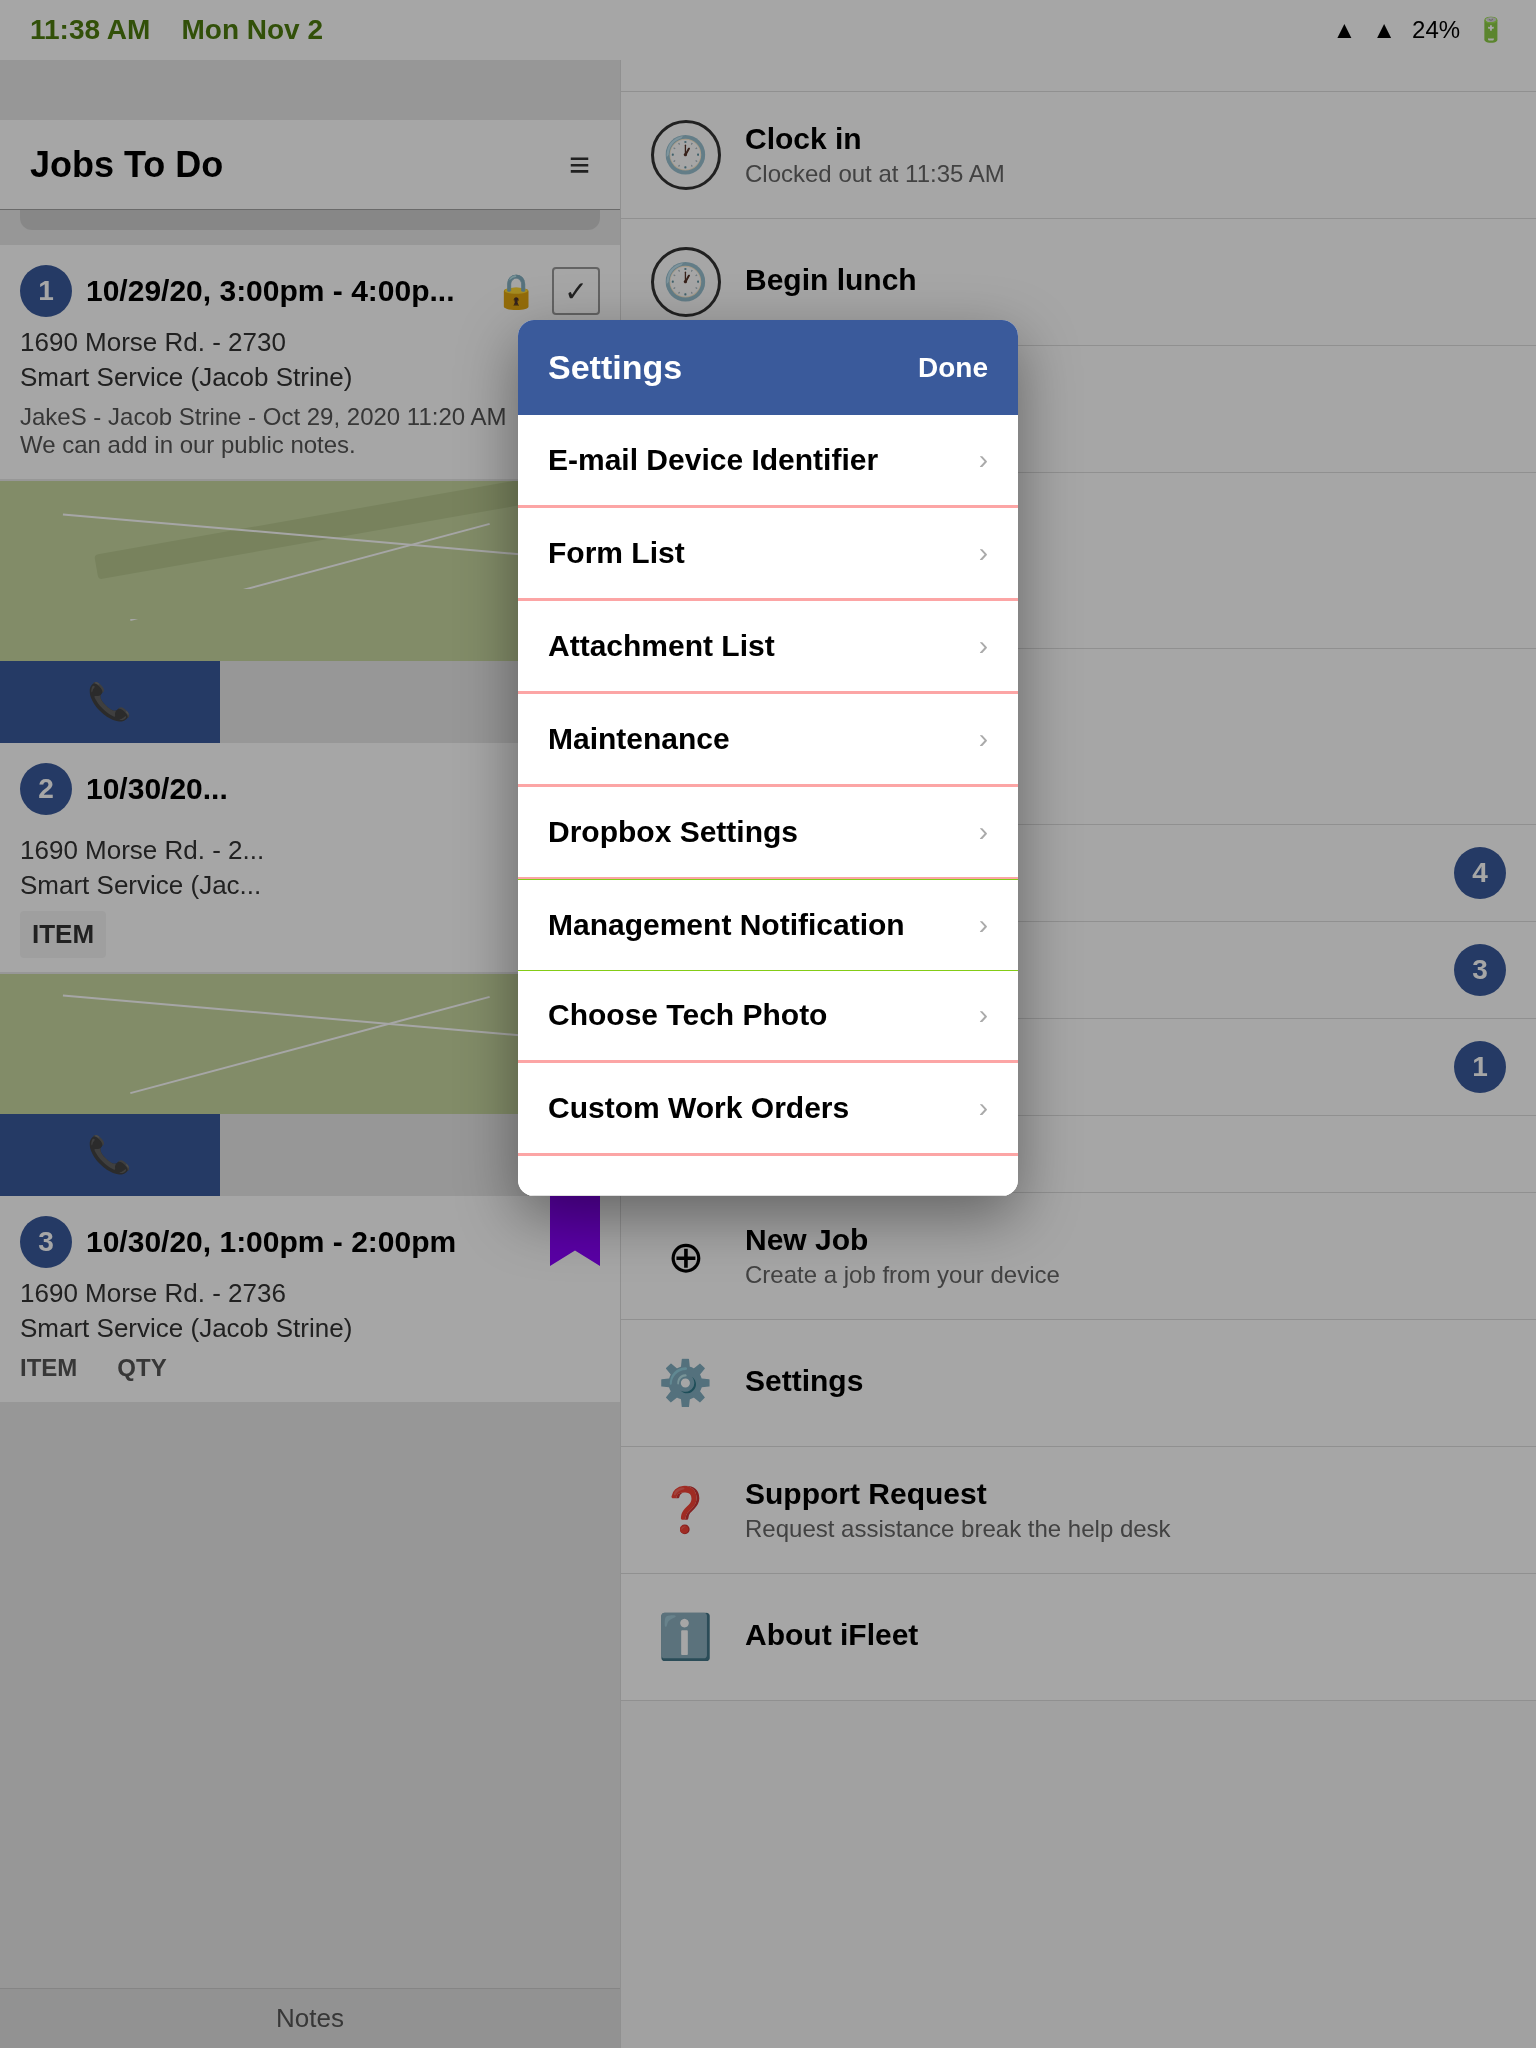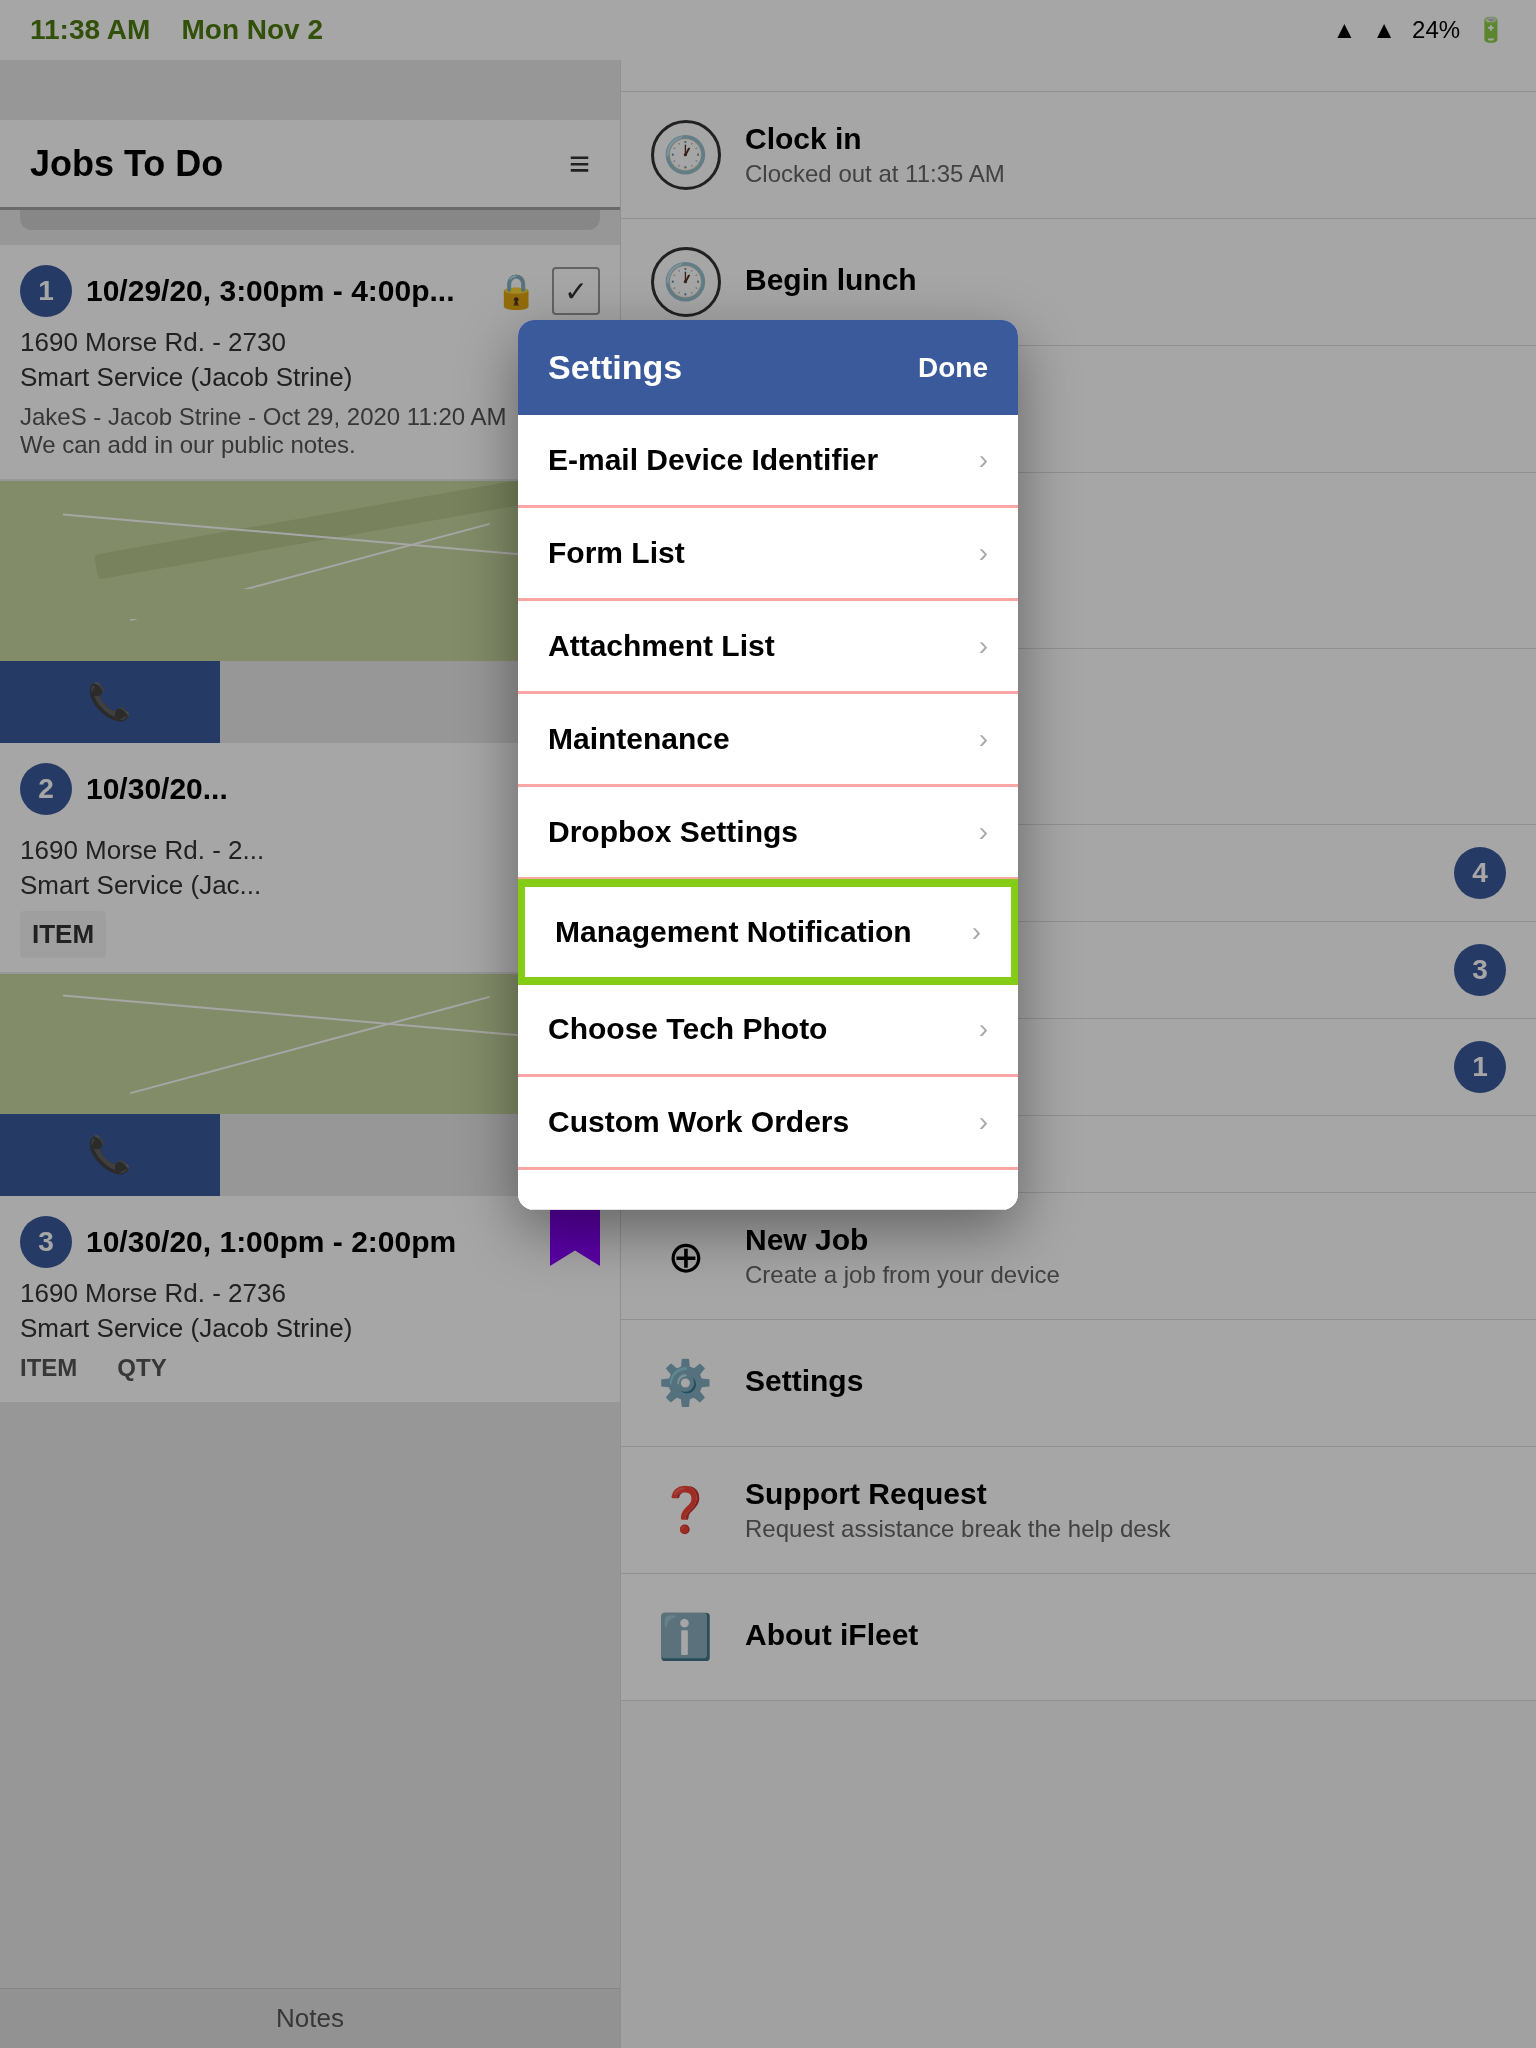--- a/index.html
+++ b/index.html
@@ -42,21 +42,21 @@
     .nav-bar {
       position: absolute;
       top: 60px; left: 0;
       width: 620px;
       height: 90px;
       background: #fff;
       display: flex;
       align-items: center;
       justify-content: space-between;
       padding: 0 30px;
-      border-bottom: 3px solid #a3a3a3;
+      border-bottom: 1px solid #a3a3a3;
       z-index: 10;
     }
     .nav-title {
       font-size: 36px;
       font-weight: 700;
       color: #000;
     }
     .hamburger {
       font-size: 36px;
       color: #333;
@@ -408,21 +408,21 @@
     .modal-item {
       display: flex;
       align-items: center;
       justify-content: space-between;
       padding: 28px 30px;
       border-bottom: 3px solid #fca5a5;
       cursor: pointer;
       background: #fff;
     }
     .modal-item.highlighted {
-      border: 8px solid #84cc16;
+      border: 1px solid #84cc16;
       margin: -1px;
       z-index: 1;
       position: relative;
       gap: 28px;
     }
     .modal-item-label {
       font-size: 30px;
       font-weight: 600;
       color: #000;
     }

